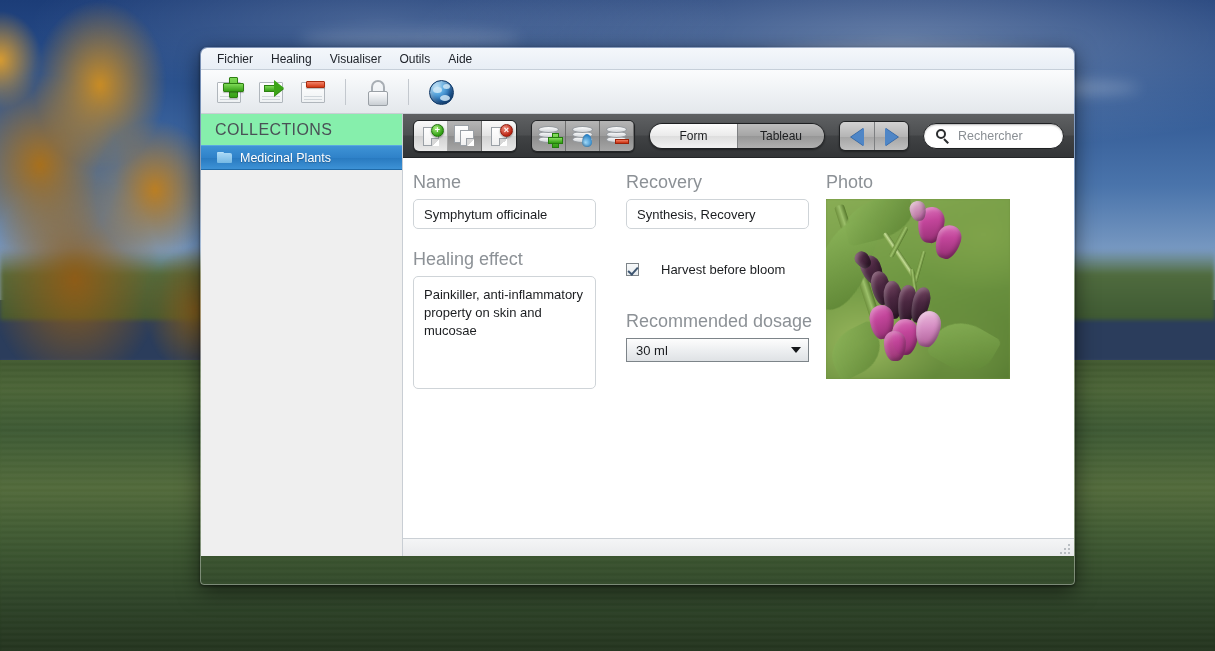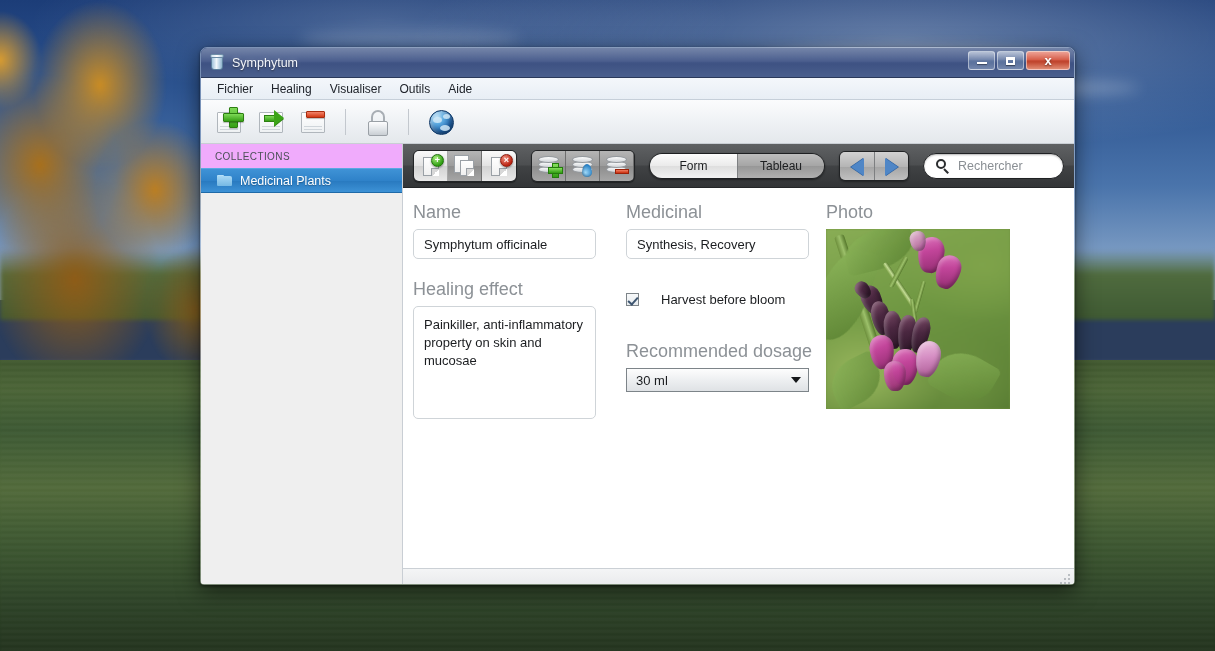--- a/index.html
+++ b/index.html
@@ -284,25 +284,25 @@
   }
 
   
   #sidebar {
     width: 202px;
     background: #efefef;
     border-right: 1px solid #c9ced4;
     display: flex; flex-direction: column;
   }
   #collections-header {
-    font-size: 10px;
+    font-size: 16px;
     color: #4a5056;
     letter-spacing: 0.4px;
     padding: 7px 0 6px 14px;
-    background: #f0abfc;
+    background: #86efac;
   }
   .collection-item {
     height: 25px;
     display: flex; align-items: center; gap: 8px;
     padding-left: 16px;
     color: #ffffff;
     font-size: 12.5px;
     background: linear-gradient(180deg, #3f93d6 0%, #2f82c9 50%, #2879bf 51%, #3d92d6 100%);
     border-top: 1px solid #5aa8e2;
     border-bottom: 1px solid #1f6aa8;
@@ -640,40 +640,20 @@
   <div class="wp-layer wp-trees-right"></div>
   <div class="wp-layer wp-horizon"></div>
   <div class="wp-layer wp-midfoliage"></div>
   <div class="wp-layer wp-autumn"></div>
   <div class="wp-layer wp-bank"></div>
   <div class="wp-layer wp-water"></div>
   <div class="wp-layer wp-water-reflect"></div>
 
   <div id="app-window">
 
-    <div id="titlebar">
-      <div class="title-left">
-        <div class="app-icon">
-          <div class="jar"></div>
-          <div class="lid"></div>
-        </div>
-        <div id="window-title">Symphytum</div>
-      </div>
-      <div class="caption-buttons">
-        <div class="cap-btn">
-          <div class="cap-glyph-min"></div>
-        </div>
-        <div class="cap-btn">
-          <div class="cap-glyph-max"></div>
-        </div>
-        <div class="cap-btn close">
-          <div class="cap-glyph-close">x</div>
-        </div>
-      </div>
-    </div>
 
     <div id="menubar">
       <div class="menu-item">Fichier</div>
       <div class="menu-item">Healing</div>
       <div class="menu-item">Visualiser</div>
       <div class="menu-item">Outils</div>
       <div class="menu-item">Aide</div>
     </div>
 
     <div id="maintoolbar">
@@ -811,21 +791,21 @@
             <span class="field-label">Name</span>
             <div class="text-input">Symphytum officinale</div>
 
             <div class="spacer-lg"></div>
 
             <span class="field-label">Healing effect</span>
             <div class="text-area">Painkiller, anti-inflammatory property on skin and mucosae</div>
           </div>
 
           <div class="col col-2">
-            <span class="field-label">Medicinal</span>
+            <span class="field-label">Recovery</span>
             <div class="text-input">Synthesis, Recovery</div>
 
             <div style="height:29px"></div>
 
             <div class="checkbox-row">
               <div class="checkbox"></div>
               <span class="cb-label">Harvest before bloom</span>
             </div>
 
             <div style="height:34px"></div>

